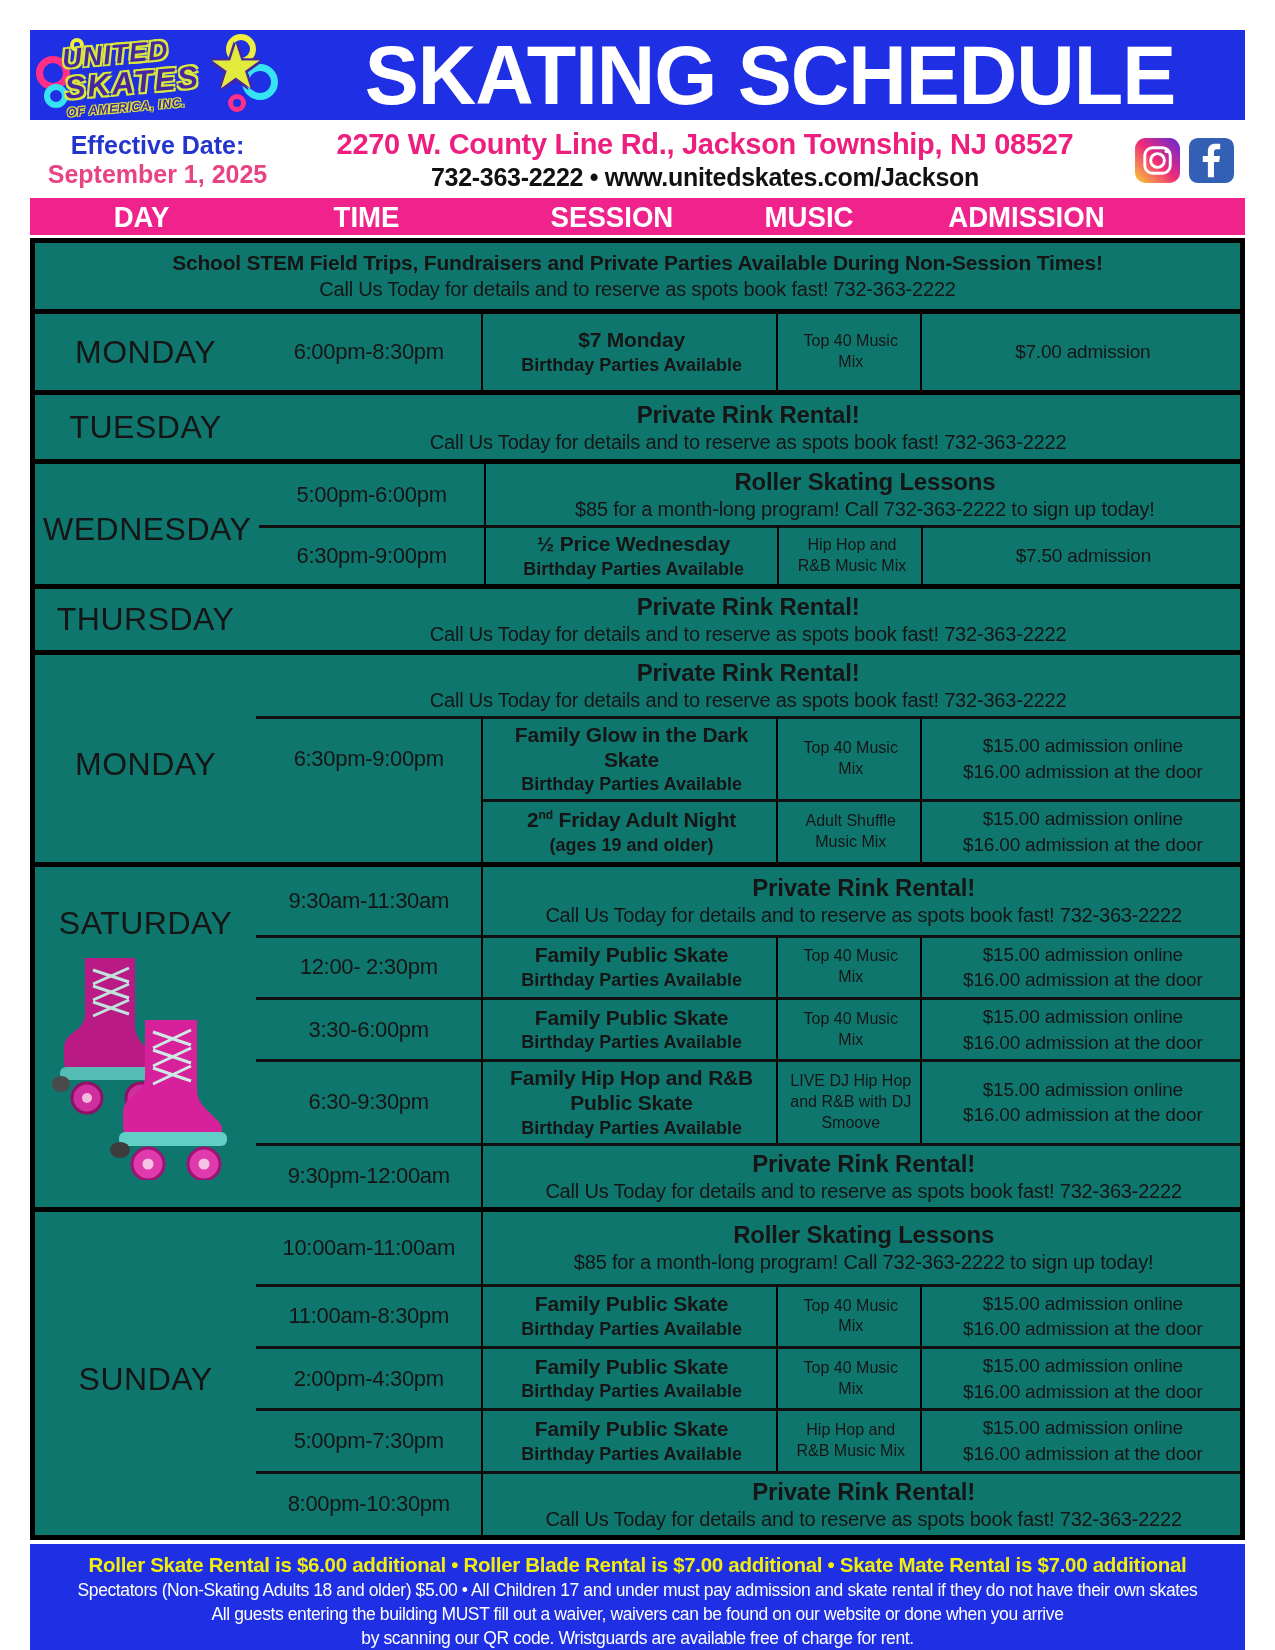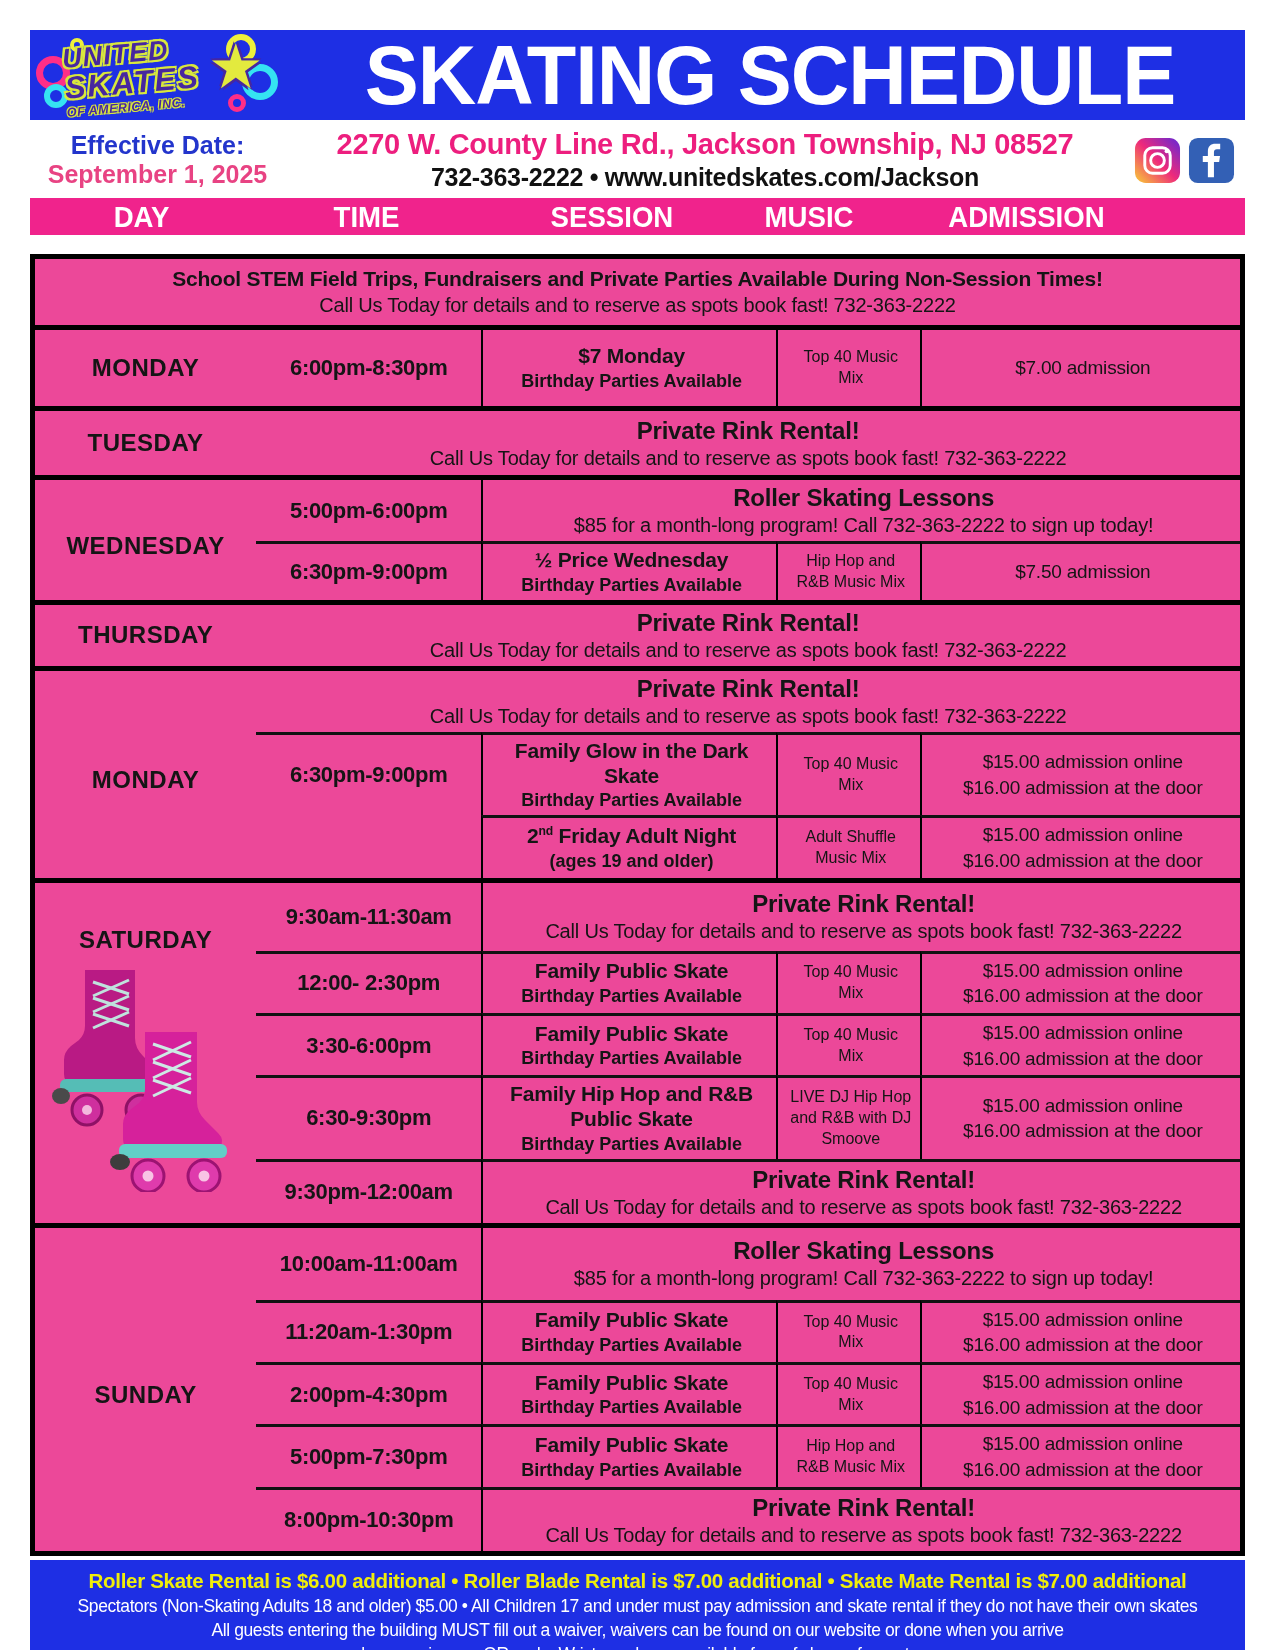--- a/index.html
+++ b/index.html
@@ -43,38 +43,38 @@
   
   .col-header { background:#f0238c; height:37px; display:grid;
     grid-template-columns:223fr 227fr 297fr 145fr 323fr; align-items:center; }
   .col-header span { color:#fff; font-weight:bold; font-size:30px; text-align:center; display:inline-block;
     transform:scaleX(0.92); letter-spacing:0; }
   .hdr-session { transform:scaleX(0.92) translateX(-18px) !important; }
   .hdr-music   { transform:scaleX(0.92) translateX(-44px) !important; }
   .hdr-adm     { transform:scaleX(0.92) translateX(-62px) !important; }
 
   
-  .sched { border:5px solid #000; margin-top:19px; background:#ec4899; color:#151515; }
+  .sched { border:5px solid #000; margin-top:3px; background:#0f766e; color:#151515; }
   .notice { display:flex; flex-direction:column; justify-content:center; align-items:center;
     text-align:center; min-height:66px; padding:6px 10px; }
   .notice-title { font-weight:bold; font-size:21px; letter-spacing:-0.2px; }
   .notice-sub { font-size:20px; margin-top:3px; letter-spacing:-0.2px; }
 
   .day-group { display:grid; grid-template-columns:223fr 227fr 297fr 145fr 323fr; border-top:5px solid #000; }
   .cell { display:flex; flex-direction:column; justify-content:center; align-items:center;
     text-align:center; padding:4px 8px; }
   .c1{grid-column:1} .c2{grid-column:2} .c3{grid-column:3} .c4{grid-column:4} .c5{grid-column:5}
   .c3s{grid-column:3 / 6} .c2s{grid-column:2 / 6}
   .r1{grid-row:1} .r2{grid-row:2} .r3{grid-row:3} .r4{grid-row:4} .r5{grid-row:5}
   .ds1{grid-row:1 / 2} .ds2{grid-row:1 / 3} .ds3{grid-row:1 / 4} .ds5{grid-row:1 / 6}
   .bl { border-left:2px solid #000;padding-left:12px; }
   .sep { border-top:3px solid #111; }
   .day-top { justify-content:center; padding-top:16px; }
-  .day-label { font-weight:bold; font-size:24px; letter-spacing:0.5px; }
-  .time-text { font-weight:bold; font-size:22px; letter-spacing:-0.3px; }
+  .day-label { font-weight:normal; font-size:32px; letter-spacing:0.5px; }
+  .time-text { font-weight:normal; font-size:22px; letter-spacing:-0.3px; }
   .sess-title { font-weight:bold; font-size:21px; line-height:1.18; letter-spacing:-0.2px; }
   .sess-sub { font-weight:bold; font-size:18px; margin-top:2px; }
   .music-text { font-size:16px; line-height:1.3; }
   .adm-line { font-size:19px; line-height:1.35; letter-spacing:-0.2px; }
   .banner-title { font-weight:bold; font-size:24px; letter-spacing:-0.2px; }
   .banner-sub { font-size:20px; margin-top:2px; letter-spacing:-0.2px; }
   .sup { font-size:0.58em; vertical-align:super; }.mh44{min-height:44px}.mh46{min-height:46px}
   .mh52{min-height:52px}.mh54{min-height:54px}.mh56{min-height:56px}.mh64{min-height:64px}.mh68{min-height:68px}
   .mh72{min-height:72px}.mh76{min-height:76px}.mh78{min-height:78px}.mh82{min-height:82px}
   .skates { margin-top:10px; }
@@ -357,21 +357,21 @@
         <span class="day-label">SUNDAY</span>
       </div>
       <div class="cell c2 r1 mh72">
         <span class="time-text">10:00am-11:00am</span>
       </div>
       <div class="cell c3s r1 bl">
         <div class="banner-title">Roller Skating Lessons</div>
         <div class="banner-sub">$85 for a month-long program! Call 732-363-2222 to sign up today!</div>
       </div>
       <div class="cell c2 r2 sep mh44">
-        <span class="time-text">11:20am-1:30pm</span>
+        <span class="time-text">11:00am-8:30pm</span>
       </div>
       <div class="cell c3 r2 bl sep">
         <div class="sess-title">Family Public Skate</div>
         <div class="sess-sub">Birthday Parties Available</div>
       </div>
       <div class="cell c4 r2 bl sep">
         <span class="music-text">Top 40 Music Mix</span>
       </div>
       <div class="cell c5 r2 bl sep">
         <div class="adm-line">$15.00 admission online</div>

